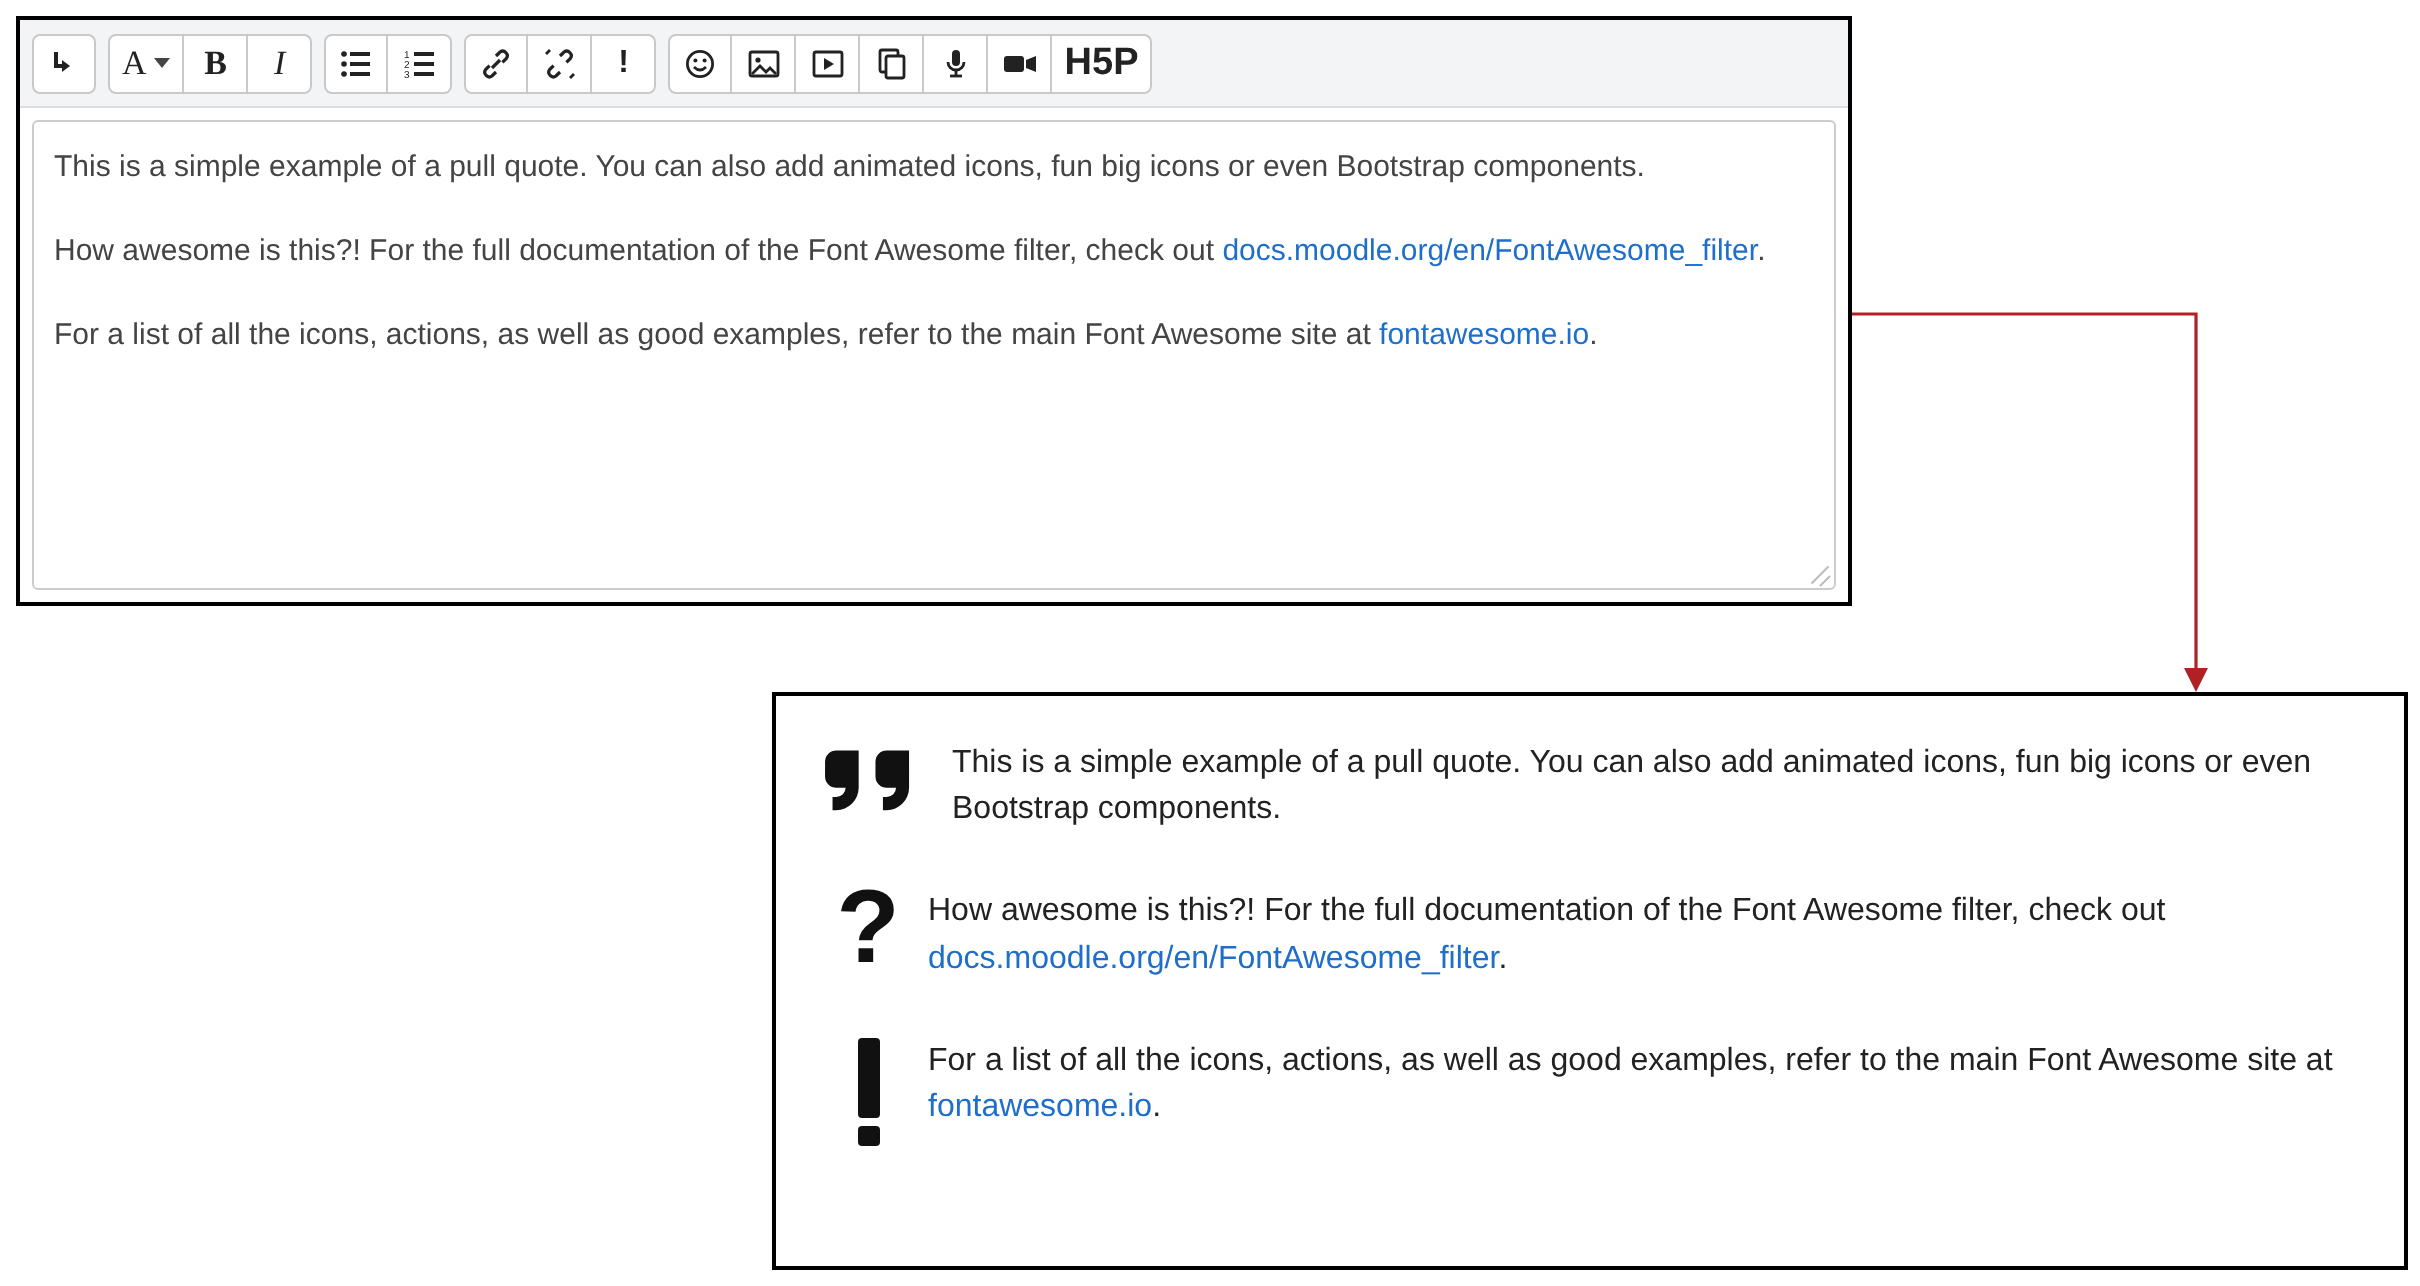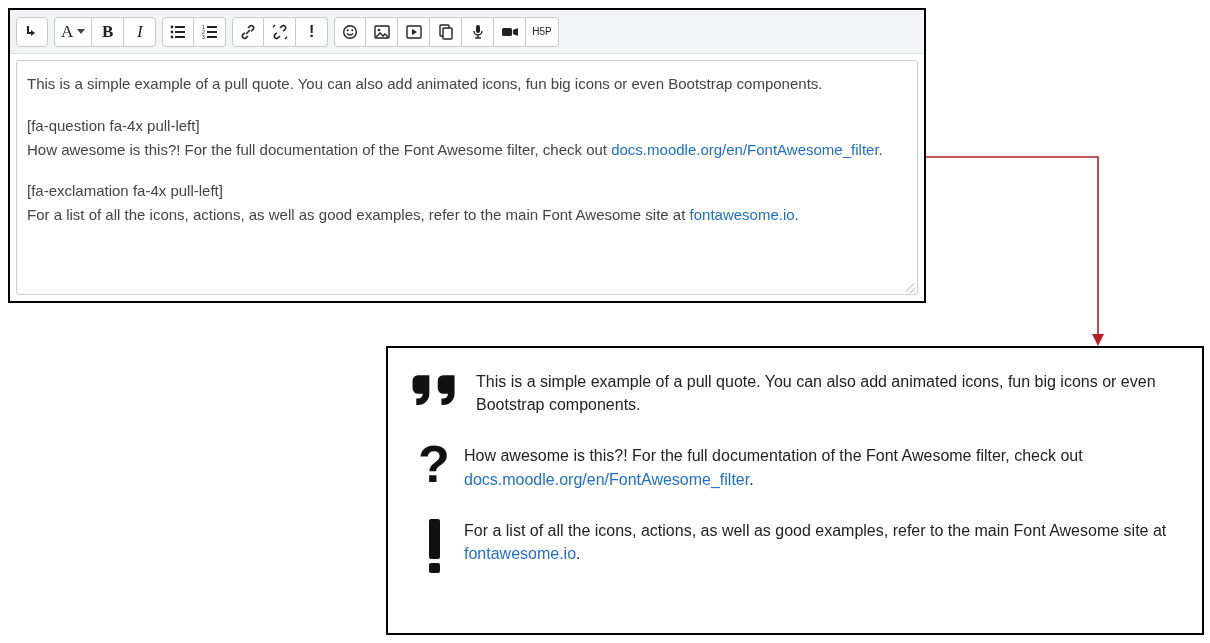--- a/index.html
+++ b/index.html
@@ -50,21 +50,21 @@
   }
   .tb-group .tb-btn+.tb-btn{border-left:none;}
   .tb-btn:first-child{border-top-left-radius:4px;border-bottom-left-radius:4px;}
   .tb-btn:last-child{border-top-right-radius:4px;border-bottom-right-radius:4px;}
   .tb-btn.solo{border-radius:4px;}
   .tb-btn svg{display:block;}
   .tb-font-letter{font-family:"Times New Roman",serif;font-size:17px;font-weight:400;}
   .tb-bold{font-family:"Times New Roman",serif;font-size:17px;font-weight:700;}
   .tb-italic{font-family:"Times New Roman",serif;font-size:17px;font-style:italic;}
   .caret-down{width:0;height:0;border-left:4px solid transparent;border-right:4px solid transparent;border-top:5px solid #444;margin-left:4px;}
-  .h5p{font-weight:400;font-size:10px;letter-spacing:0;}
+  .h5p{font-weight:700;font-size:19px;letter-spacing:0;}
 
   .editor-body{
     position:absolute;left:6px;right:6px;top:50px;bottom:6px;
     border:1px solid #ccc;border-radius:3px;
     background:#fff;
     padding:12px 10px 8px 10px;
     font-size:15px;line-height:1.45;
     color:#444;
     overflow:hidden;
   }
@@ -220,26 +220,24 @@
         </button>
         <button class="tb-btn">
           <span class="h5p">H5P</span>
         </button>
       </div>
     </div>
 
     <div class="editor-body">
       <p>This is a simple example of a pull quote. You can also add animated icons, fun big icons or even Bootstrap components.</p>
       <div class="blank"></div>
-      <p>[fa-question fa-4x pull-left]</p>
       <p>
         <span>How awesome is this?! For the full documentation of the Font Awesome filter, check out </span><a href="#">docs.moodle.org/en/FontAwesome_filter</a><span>.</span>
       </p>
       <div class="blank"></div>
-      <p>[fa-exclamation fa-4x pull-left]</p>
       <p>
         <span>For a list of all the icons, actions, as well as good examples, refer to the main Font Awesome site at </span><a href="#">fontawesome.io</a><span>.</span>
       </p>
       <div class="resize-handle"></div>
     </div>
   </div>
 
   <svg class="arrow" viewBox="0 0 200 200">
     <path d="M0 3 H172 V180" fill="none" stroke="var(--arrow)" stroke-width="1.6"></path>
     <path d="M172 192 l-6 -12 h12 z" fill="var(--arrow)"></path>

